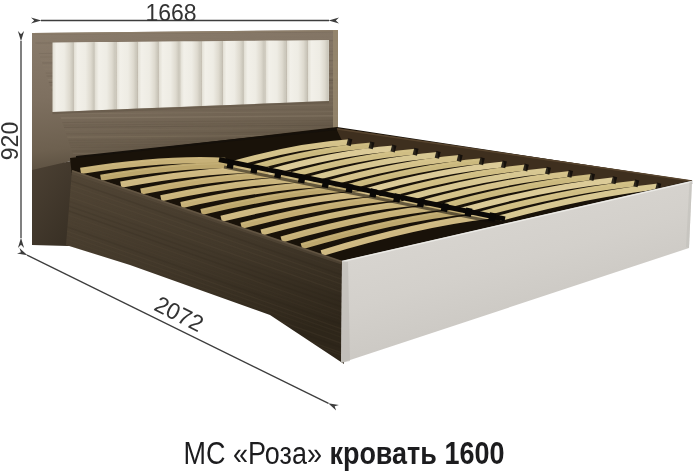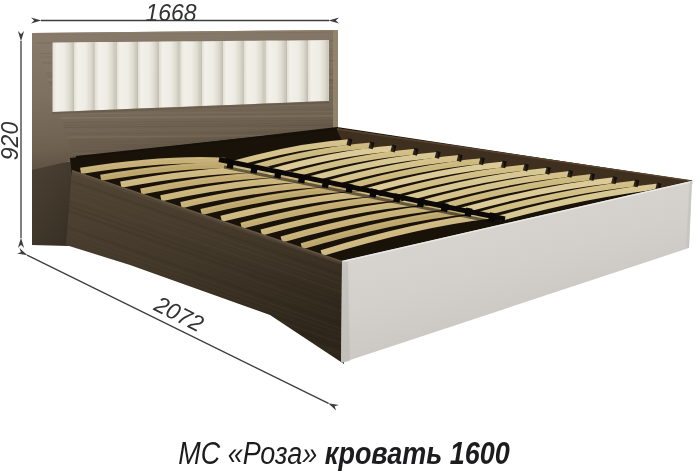--- a/index.html
+++ b/index.html
@@ -1,16 +1,16 @@
 <!DOCTYPE html>
 <html><head>
 <meta charset="utf-8">
 <style>
 html,body{margin:0;padding:0;background:#ffffff;width:700px;height:473px;overflow:hidden;}
-.wrap{position:relative;width:700px;height:377px;font-family:"Liberation Sans",sans-serif;font-style:italic;}
+.wrap{position:relative;width:700px;height:377px;font-family:"Liberation Sans",sans-serif;}
 .caption{position:absolute;left:0;top:436px;width:688px;text-align:center;font-size:31px;color:#1c1c1e;transform:scaleX(0.87);transform-origin:344px 0;}
 .caption b{font-weight:bold;}
 </style>
 </head>
 <body>
 <div class="wrap">
 
 <svg width="700" height="473" viewBox="0 0 700 473">
 
 <defs>

